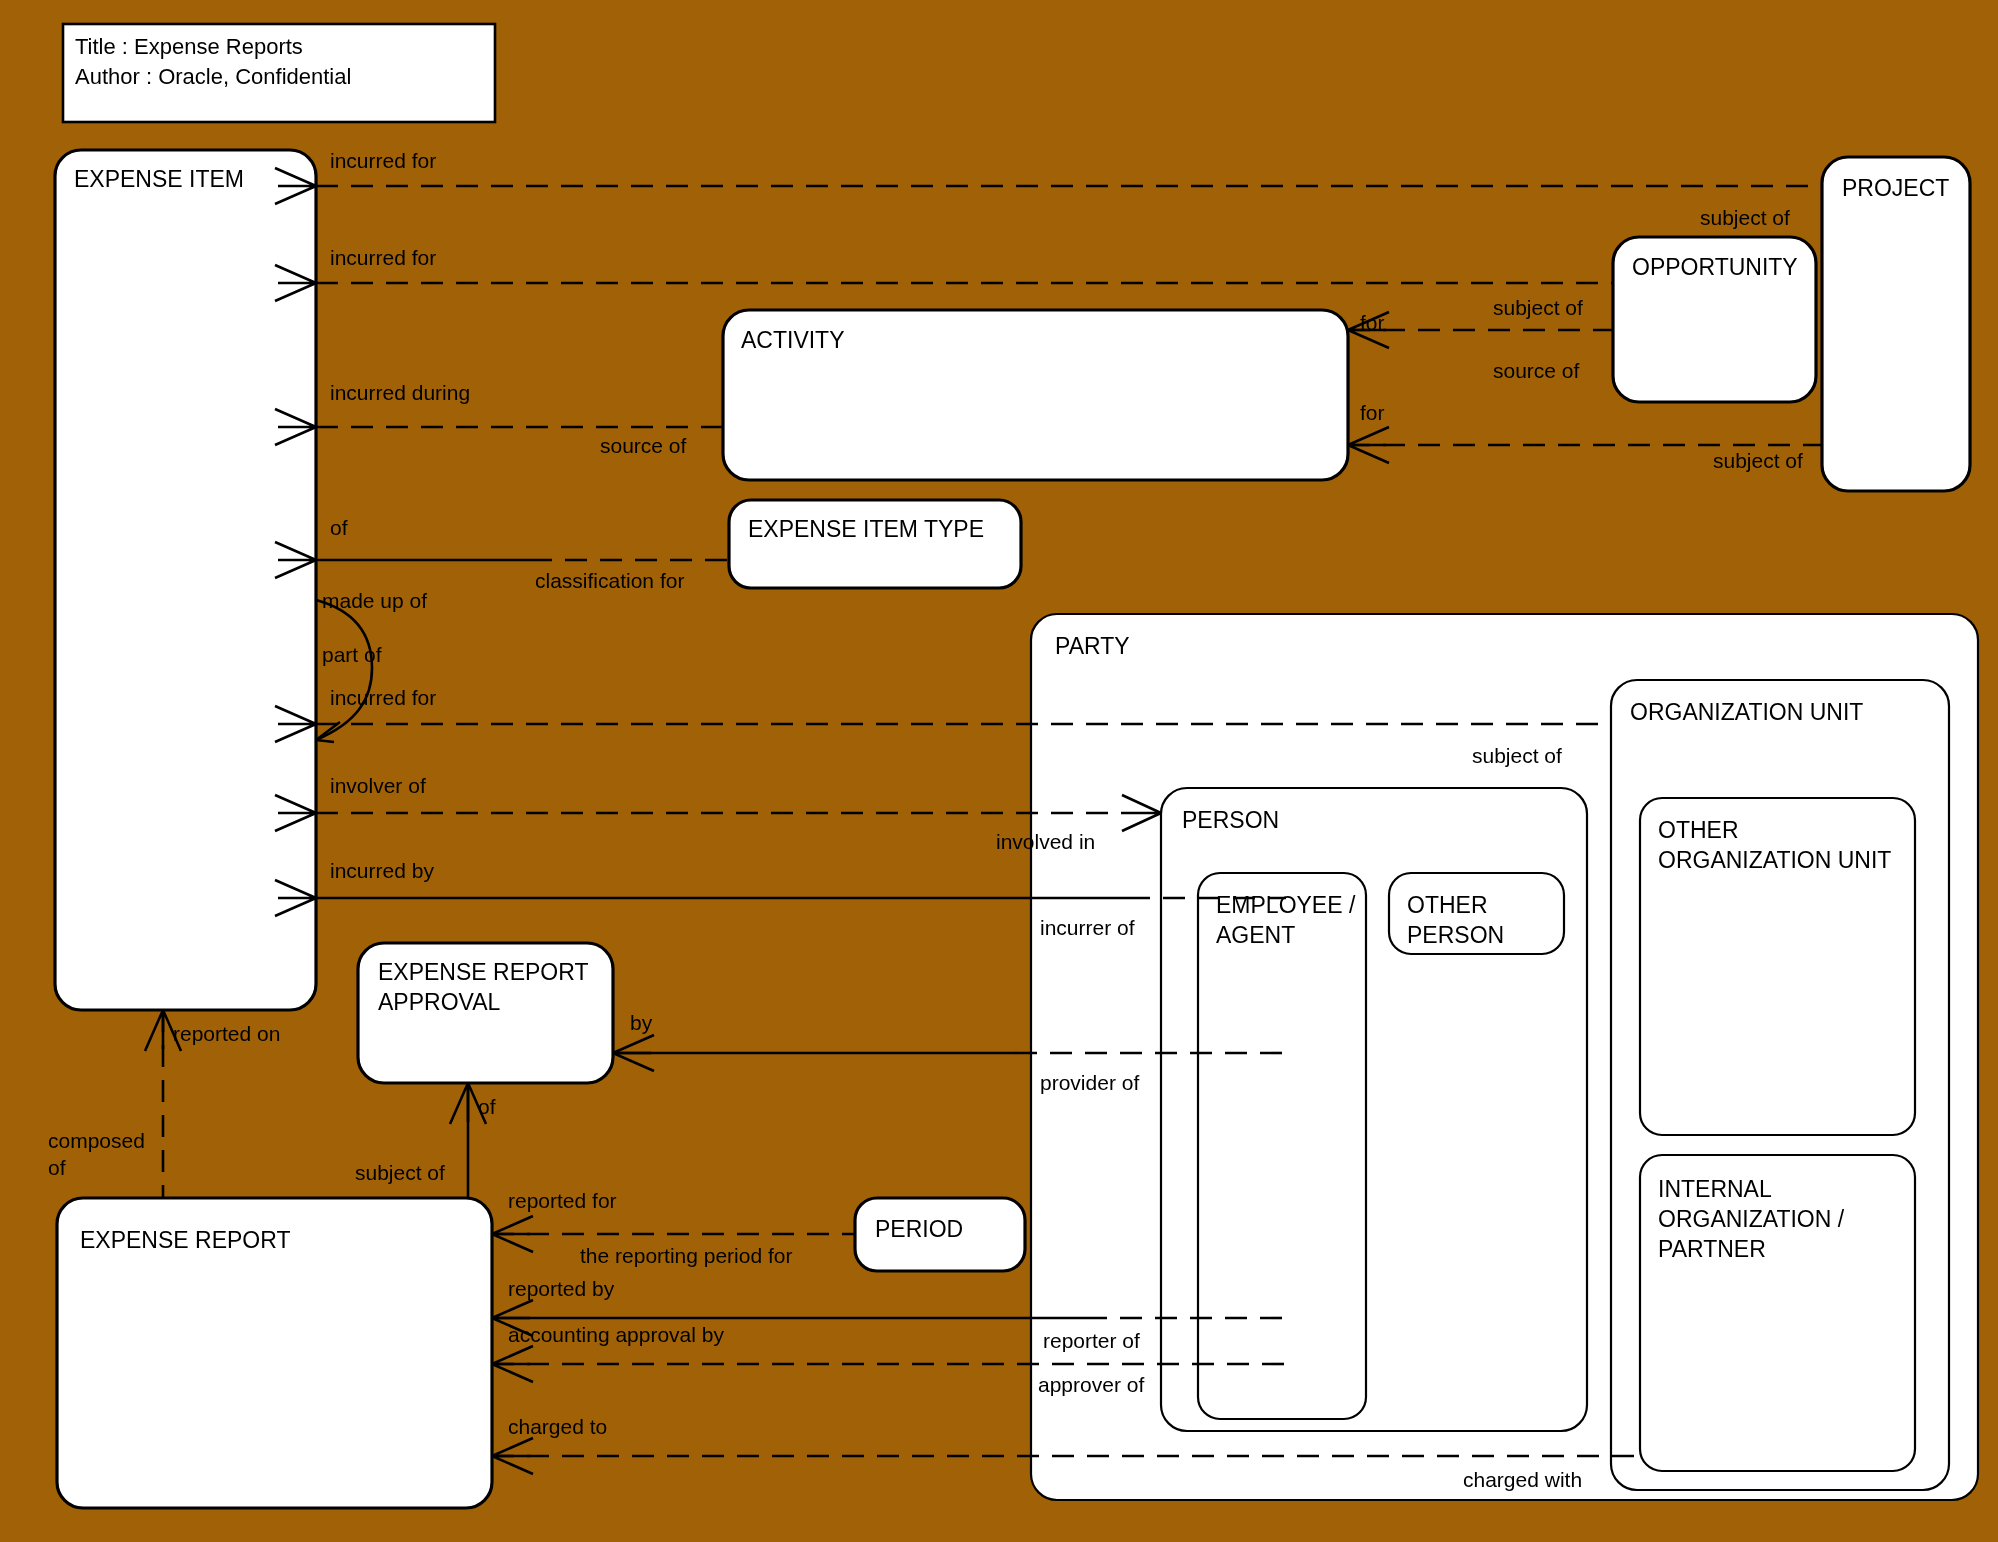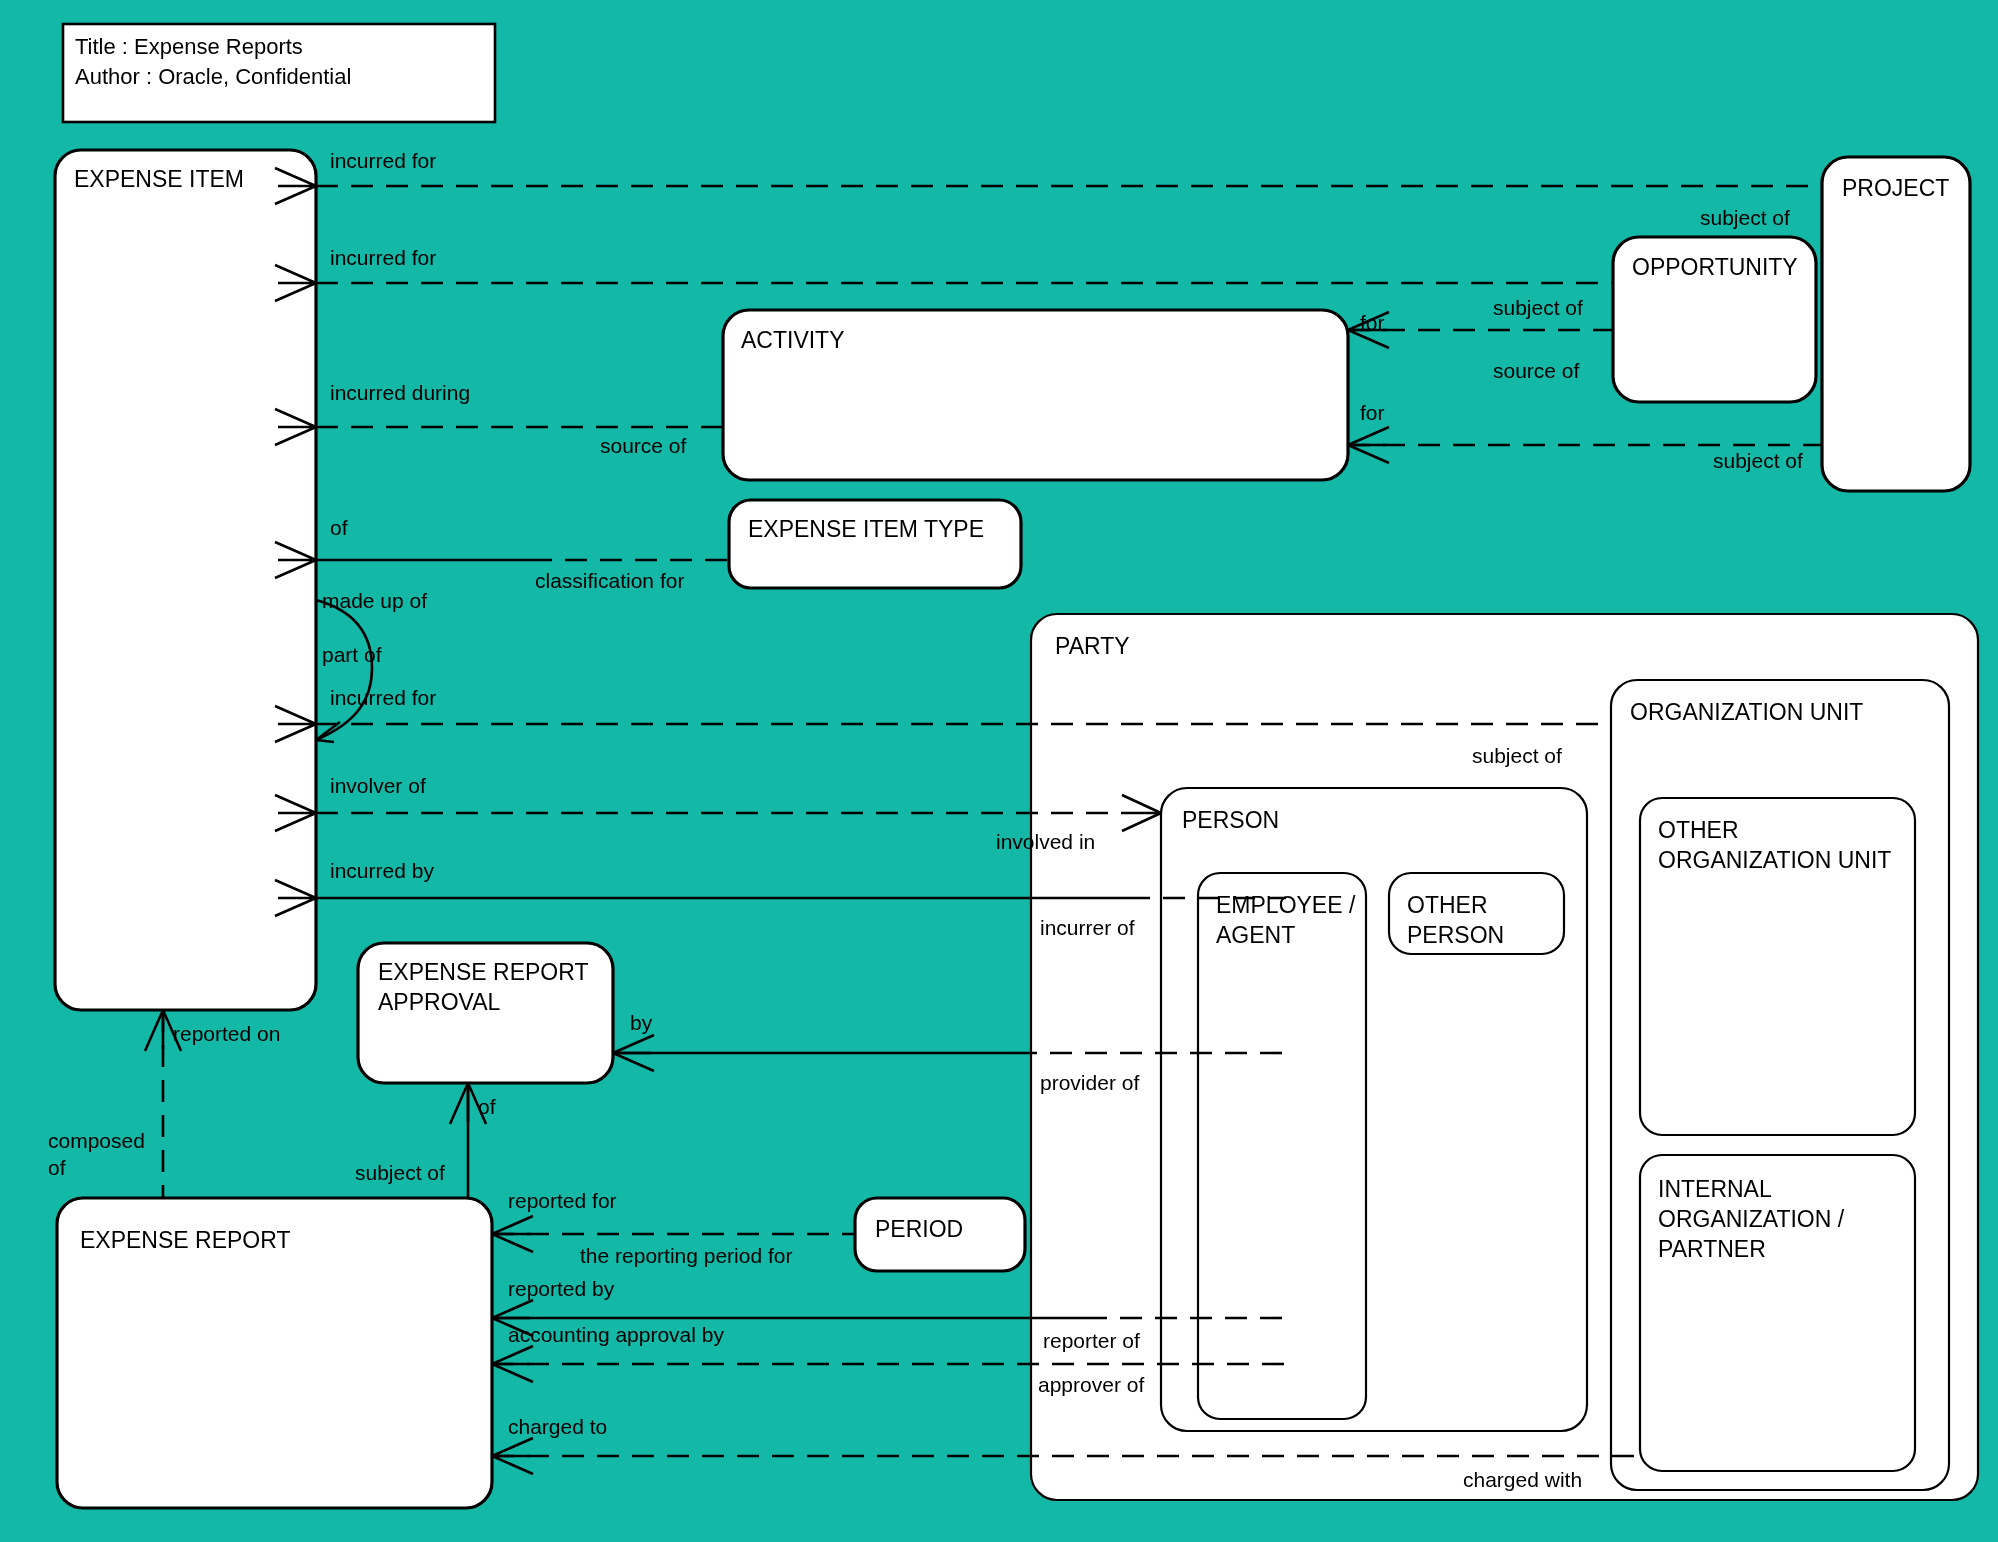--- a/index.html
+++ b/index.html
@@ -1,17 +1,17 @@
 <!DOCTYPE html>
 <html><head>
 <meta charset="utf-8">
 <style>
   html,body{margin:0;padding:0;background:#ffffff;}
   body{font-family:"Liberation Sans", sans-serif;}
-  #page{position:relative;width:1998px;height:1542px;background:#14b8a6;overflow:hidden;text-align:center;}
+  #page{position:relative;width:1998px;height:1542px;background:#a16207;overflow:hidden;text-align:center;}
   svg#diagram{position:absolute;left:0;top:0;width:1998px;height:1542px;}
   .ent-label{font-family:"Liberation Sans", sans-serif;font-size:23px;fill:#000;}
   .rel-label{font-family:"Liberation Sans", sans-serif;font-size:21px;fill:#000;}
   .title-label{font-family:"Liberation Sans", sans-serif;font-size:22px;fill:#000;}
   .box{fill:#ffffff;stroke:#000000;stroke-width:3.2;}
   .box-thin{fill:#ffffff;stroke:#000000;stroke-width:2.2;}
   .titlebox{fill:#ffffff;stroke:#000000;stroke-width:2.6;}
   .ln{stroke:#000000;stroke-width:2.6;fill:none;}
   .ln-dash{stroke:#000000;stroke-width:2.6;fill:none;stroke-dasharray:22 13;}
   .crow{stroke:#000000;stroke-width:2.6;fill:none;}

